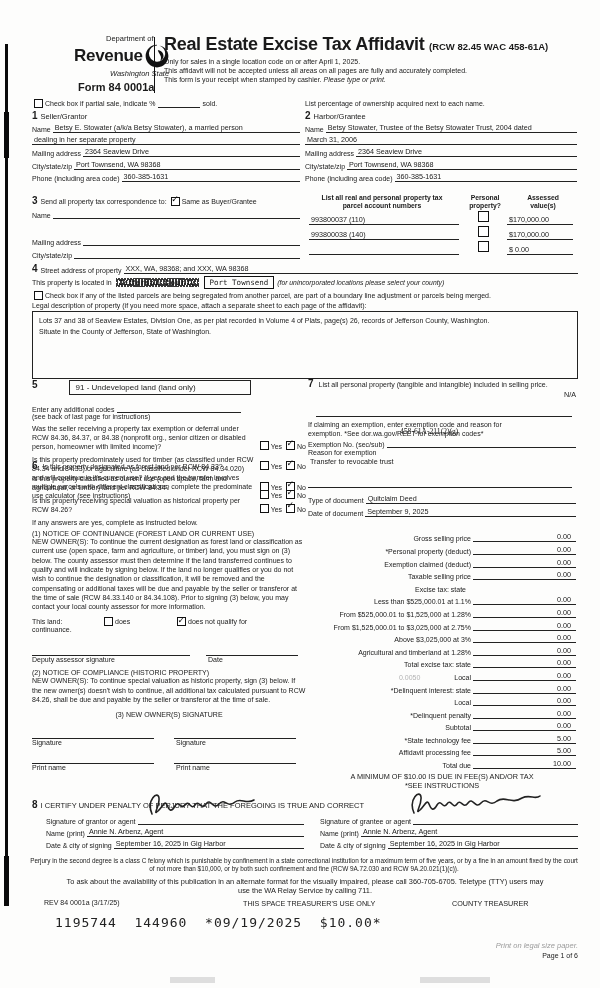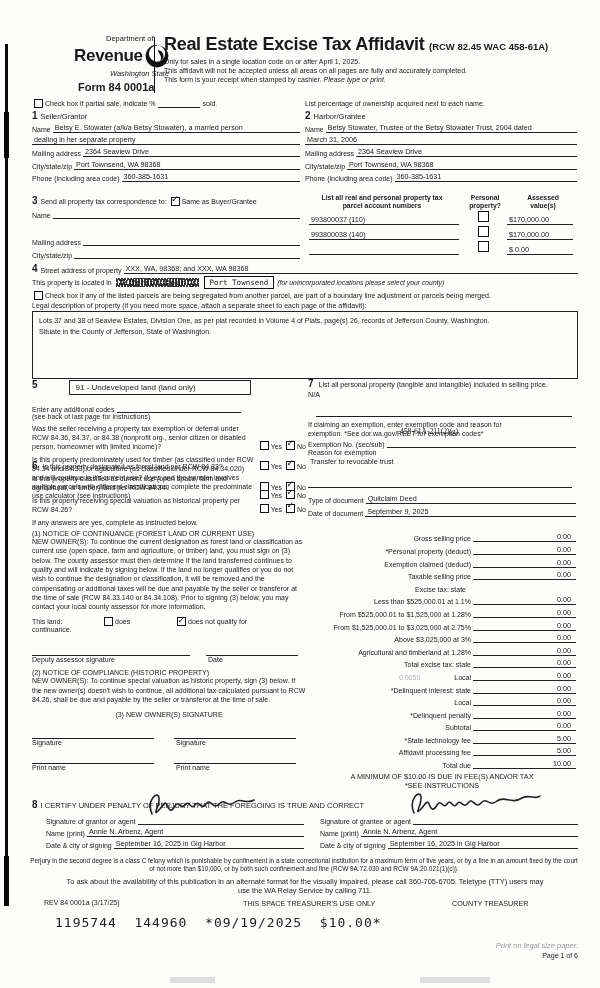--- a/index.html
+++ b/index.html
@@ -307,21 +307,21 @@
       <span class="l" style="width:142px;">Print name</span>
       <span class="l">Print name</span>
     </div>
   </section>
 
   <section style="left:308px;top:379px;width:268px;">
     <div style="font-size:7px;line-height:9.3px;">
       <span class="num">7</span>
       <span>List all personal property (tangible and intangible) included in selling price.</span>
     </div>
-    <div style="font-size:7.2px;margin-top:1px;">N/A</div>
+    <div style="font-size:7.2px;margin-top:1px;text-align:right;">N/A</div>
     <div class="hr" style="margin:17px 4px 0 8px;"></div>
     <div style="position:relative;margin-top:3px;">
       <div class="note7">If claiming an exemption, enter exemption code and reason for</div>
       <div class="note7">exemption. *See dor.wa.gov/REET for exemption codes*</div>
       <div class="r" style="height:10px;">
         <span class="l">Exemption No. (sec/sub)</span>
         <span class="f"></span>
       </div>
       <span class="abs" style="left:92px;top:6.5px;font-size:7.6px;font-family:Liberation Serif, serif;">458-61A-211(2)(g)</span>
       <div class="l" style="margin-top:1px;">Reason for exemption</div>

